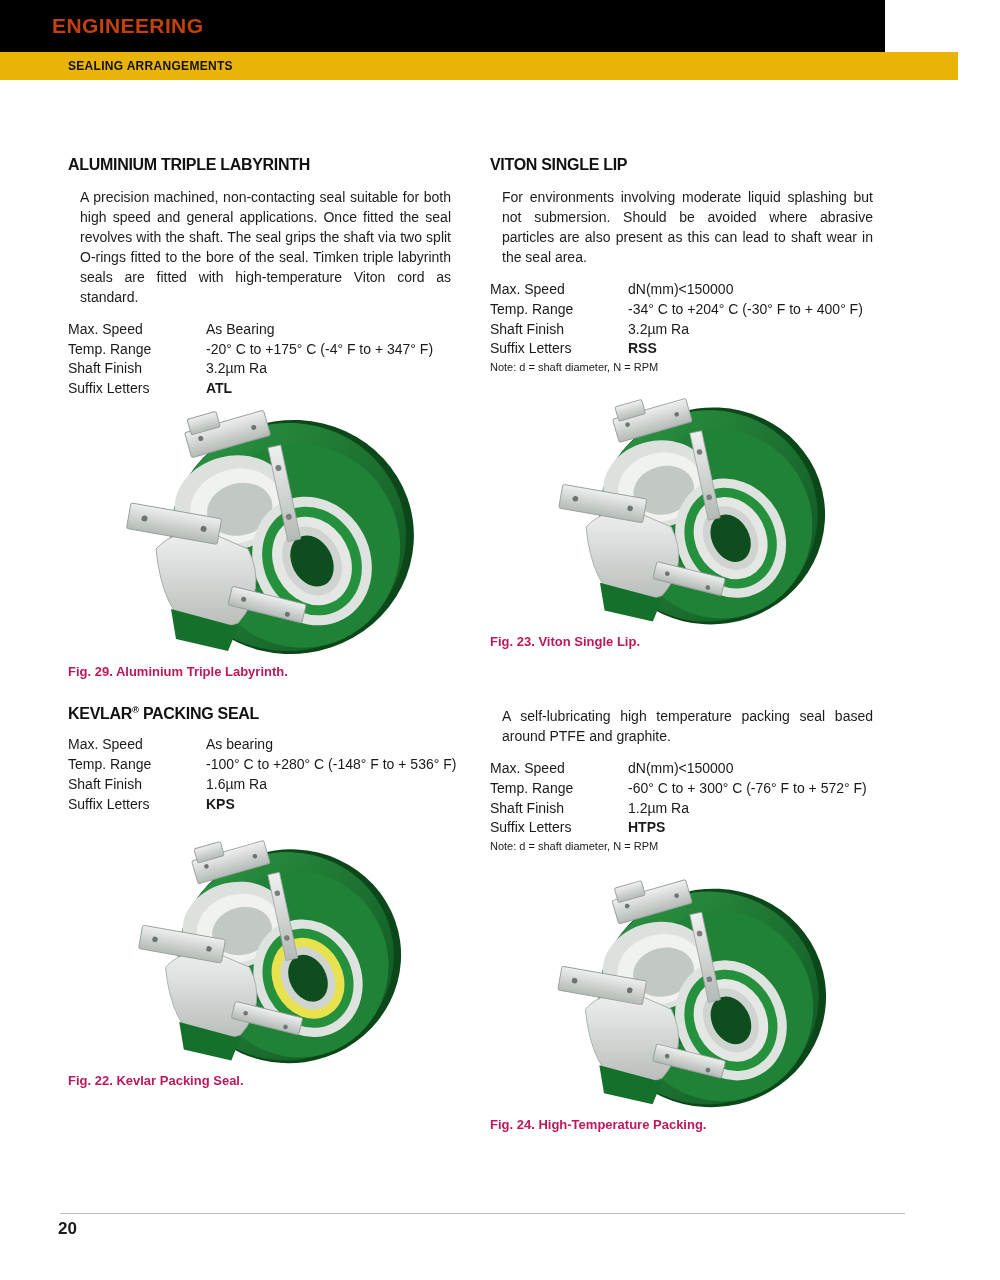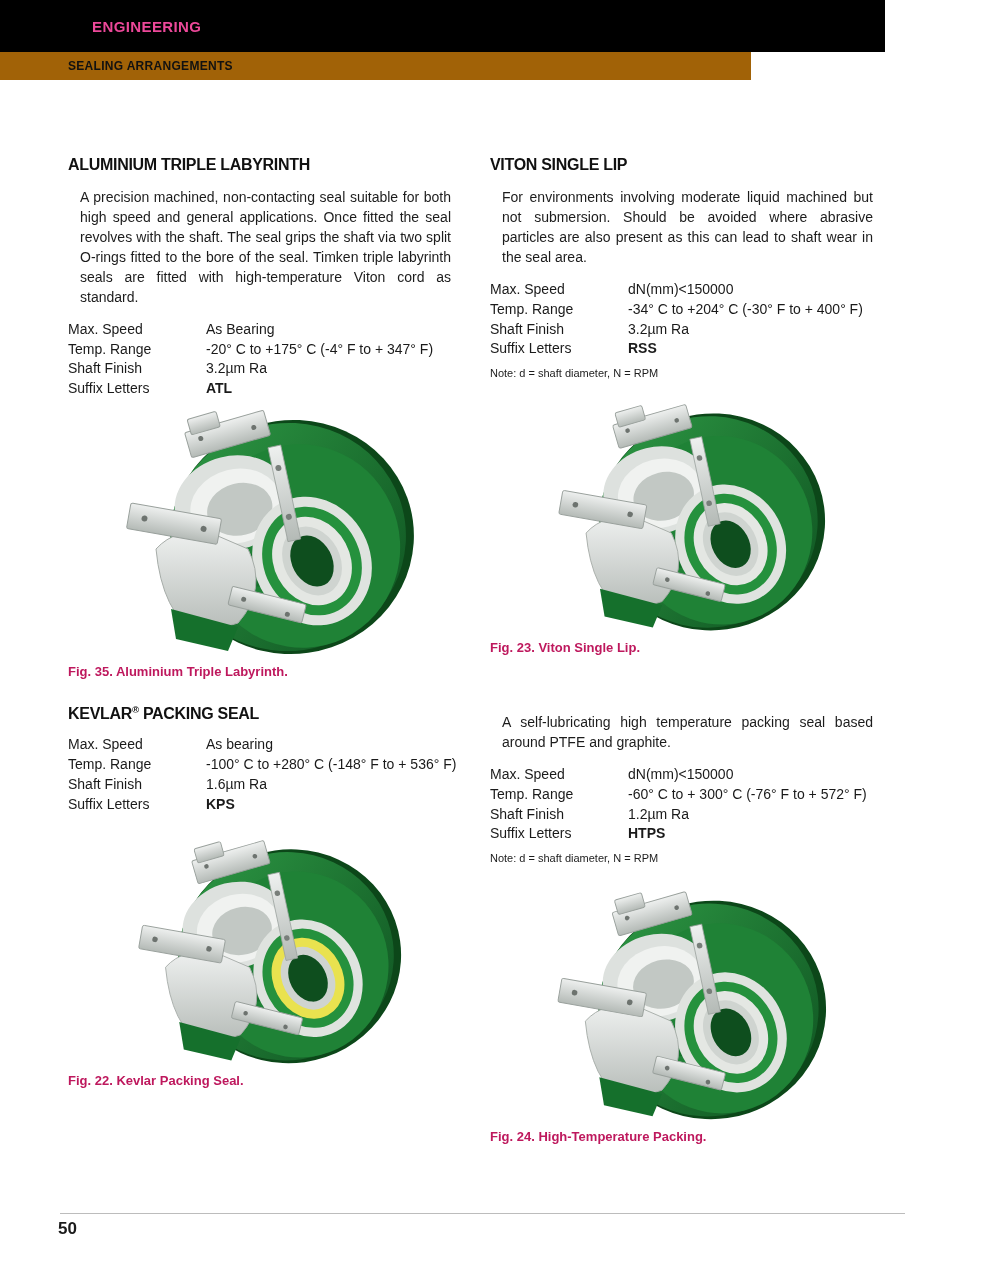--- a/index.html
+++ b/index.html
@@ -7,24 +7,24 @@
     width:1000px;height:1280px;position:relative;background:#ffffff;
     font-family:"Liberation Sans","DejaVu Sans",sans-serif;color:#1a1a1a;
     overflow:hidden;
   }
   
   .hdr-black{
     position:absolute;left:0;top:0;width:885px;height:52px;background:#000;
     display:flex;align-items:center;
   }
   .hdr-black .title{
-    margin-left:92px;color:#ec4899;font-size:15px;font-weight:bold;letter-spacing:.4px;
+    margin-left:52px;color:#c2410c;font-size:21px;font-weight:bold;letter-spacing:.4px;
   }
   .hdr-gray{
-    position:absolute;left:0;top:52px;width:751px;height:28px;background:#a16207;
+    position:absolute;left:0;top:52px;width:958px;height:28px;background:#eab308;
     display:flex;align-items:center;
   }
   .hdr-gray .subtitle{
     margin-left:68px;color:#111;font-size:12px;font-weight:bold;letter-spacing:.3px;
   }
   
   .col{position:absolute;top:150px;width:395px;}
   .col-left{left:68px;}
   .col-right{left:490px;}
   h2{
@@ -35,21 +35,21 @@
   p.desc{
     font-size:14px;line-height:19.9px;margin:12px;text-align:justify;color:#1c1c1c;
   }
   .desc-gap-a{margin-bottom:38px;}
   .desc-gap-b{margin-bottom:34px;}
   .spec-table{font-size:14px;line-height:19.8px;}
   .spec-row{display:flex;}
   .spec-label{width:138px;flex:0 0 138px;}
   .spec-value{flex:1;}
   .spec-row:nth-child(4) .spec-value{font-weight:bold;}
-  .note{font-size:11px;line-height:13px;margin-top:8px;color:#1c1c1c;}
+  .note{font-size:11px;line-height:13px;margin-top:2px;color:#1c1c1c;}
   figure{margin:0;text-align:center;}
   figcaption,.caption{
     font-size:13px;font-weight:bold;line-height:18px;text-align:left;color:#be185d;
   }
   .sec2-left{margin-top:18px;}
   .sec2-right{margin-top:56px;}
   .fig-mt-sm{margin-top:14px;}
   .fig-mt-xs{margin-top:16px;}
   
   .bearing{--ring:#e4e7e3;display:inline-block;}
@@ -163,21 +163,21 @@
       <div class="spec-row">
         <span class="spec-label">Suffix Letters</span>
         <span class="spec-value">ATL</span>
       </div>
     </div>
     <figure>
       <svg class="bearing" width="300" height="260">
           <use href="#bearing-sym"></use>
         </svg>
     </figure>
-    <div class="caption">Fig. 35. Aluminium Triple Labyrinth.</div>
+    <div class="caption">Fig. 29. Aluminium Triple Labyrinth.</div>
   </section>
 
   <section class="sec2-left">
     <h2><span>KEVLAR</span><span class="sup">®</span><span> PACKING SEAL</span></h2>
     <div class="spec-table">
       <div class="spec-row">
         <span class="spec-label">Max. Speed</span>
         <span class="spec-value">As bearing</span>
       </div>
       <div class="spec-row">
@@ -200,21 +200,21 @@
     </figure>
     <div class="caption">Fig. 22. Kevlar Packing Seal.</div>
   </section>
 
 </div>
 
 <div class="col col-right">
 
   <section>
     <h2><span>VITON SINGLE LIP</span><span class="sup"></span><span></span></h2>
-    <p class="desc desc-gap-b">For environments involving moderate liquid machined but not submersion. Should be avoided where abrasive particles are also present as this can lead to shaft wear in the seal area.</p>
+    <p class="desc desc-gap-b">For environments involving moderate liquid splashing but not submersion. Should be avoided where abrasive particles are also present as this can lead to shaft wear in the seal area.</p>
     <div class="spec-table">
       <div class="spec-row">
         <span class="spec-label">Max. Speed</span>
         <span class="spec-value">dN(mm)&lt;150000</span>
       </div>
       <div class="spec-row">
         <span class="spec-label">Temp. Range</span>
         <span class="spec-value">-34° C to +204° C (-30° F to + 400° F)</span>
       </div>
       <div class="spec-row">
@@ -261,14 +261,14 @@
           <use href="#bearing-sym"></use>
         </svg>
     </figure>
     <div class="caption">Fig. 24. High-Temperature Packing.</div>
   </section>
 
 </div>
 
 <div class="footer-rule"></div>
 <div class="footer">
-  <span class="pagenum">50</span>
+  <span class="pagenum">20</span>
 </div>
 
 </body></html>

